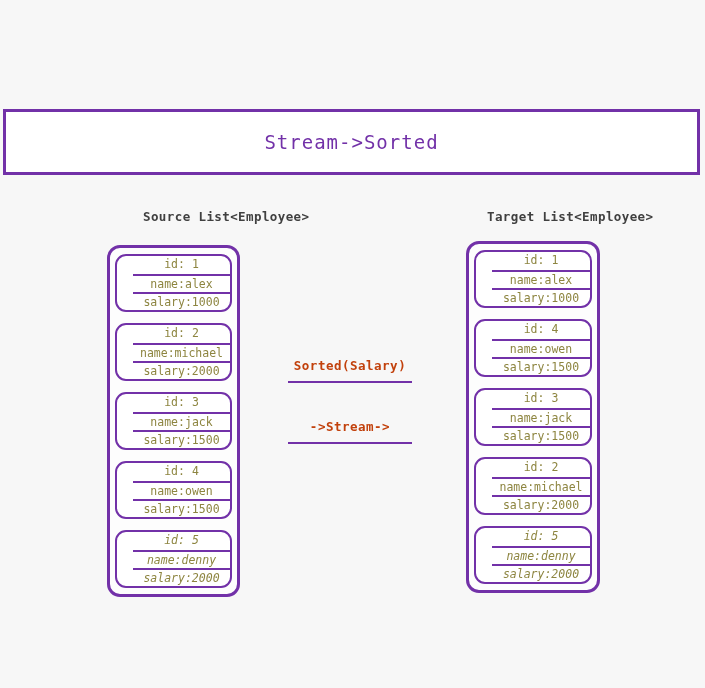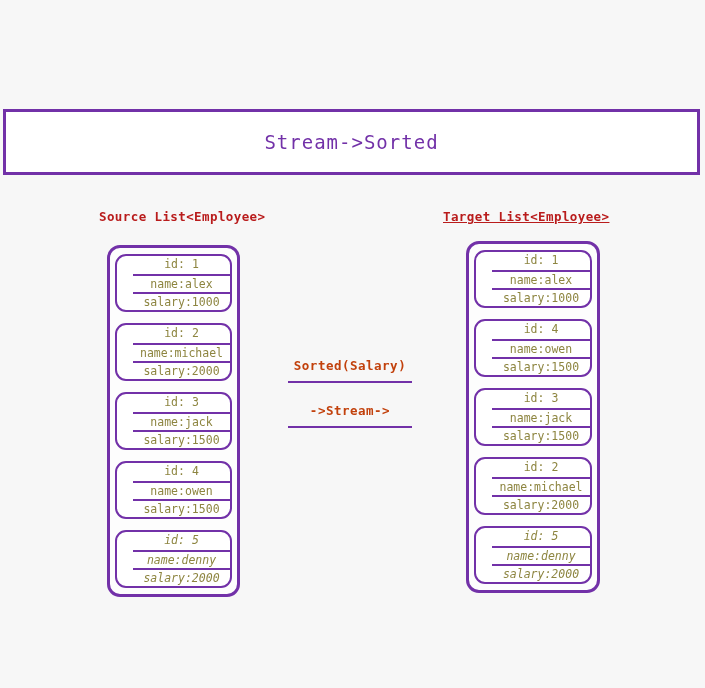--- a/index.html
+++ b/index.html
@@ -35,26 +35,27 @@
     letter-spacing: 1px;
     color: #7231a8;
   }
 
   
   .col-header {
     position: absolute;
     font-family: "DejaVu Sans Mono", monospace;
     font-size: 12.5px;
     font-weight: bold;
-    color: #b91c1c;
+    color: #404040;
     letter-spacing: 0.4px;
     white-space: nowrap;
+    margin-left: 44px;
   }
   #source-header { left: 99px; top: 209px; }
-  #target-header { left: 443px; top: 209px; text-decoration: underline; }
+  #target-header { left: 443px; top: 209px; }
 
   
   .list-container {
     position: absolute;
     box-sizing: border-box;
     border: 3px solid #7231a8;
     border-radius: 13px;
     background: #fdfdfd;
     padding: 6px 5px;
     display: flex;
@@ -116,21 +117,21 @@
     white-space: nowrap;
   }
   .op-rule {
     height: 2px;
     background: #7231a8;
     width: 100%;
     margin: 0;
   }
   #op-line-1 { margin-top: 0px; }
   #op-rule-1 { margin-top: 8px; }
-  #op-line-2 { margin-top: 20px; }
+  #op-line-2 { margin-top: 36px; }
   #op-rule-2 { margin-top: 8px; }
 </style>
 </head>
 <body>
 
 <div id="title-banner">
   <span class="title-text">Stream-&gt;Sorted</span>
 </div>
 
 <div class="col-header" id="source-header">Source List&lt;Employee&gt;</div>

